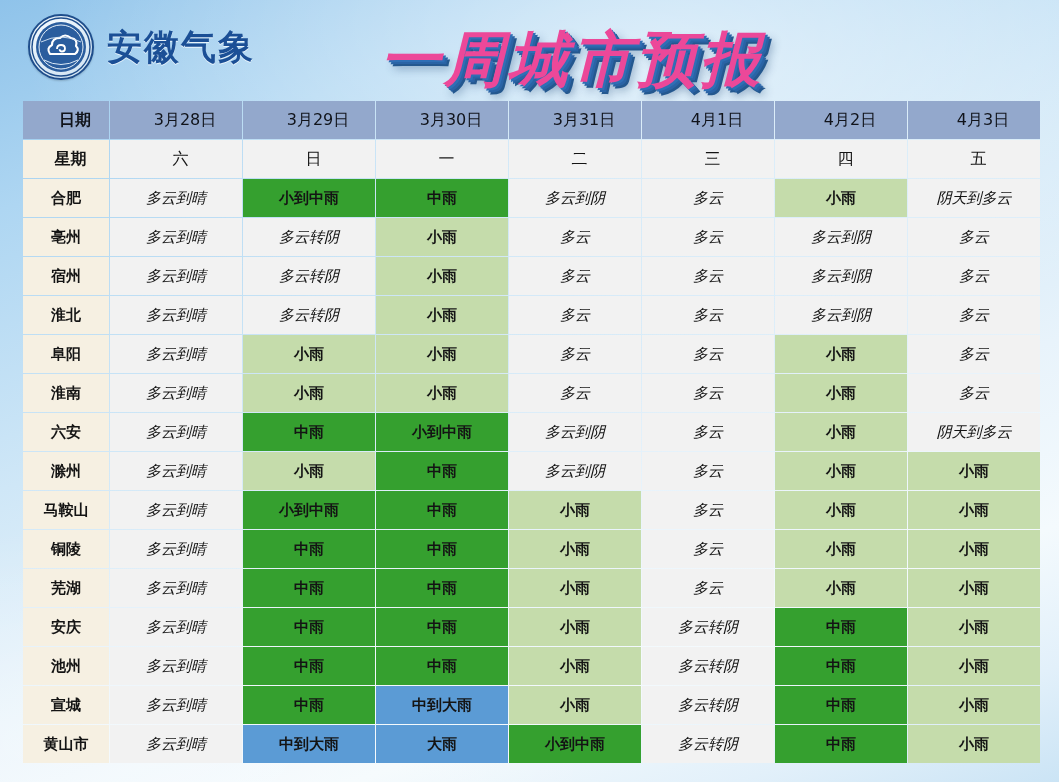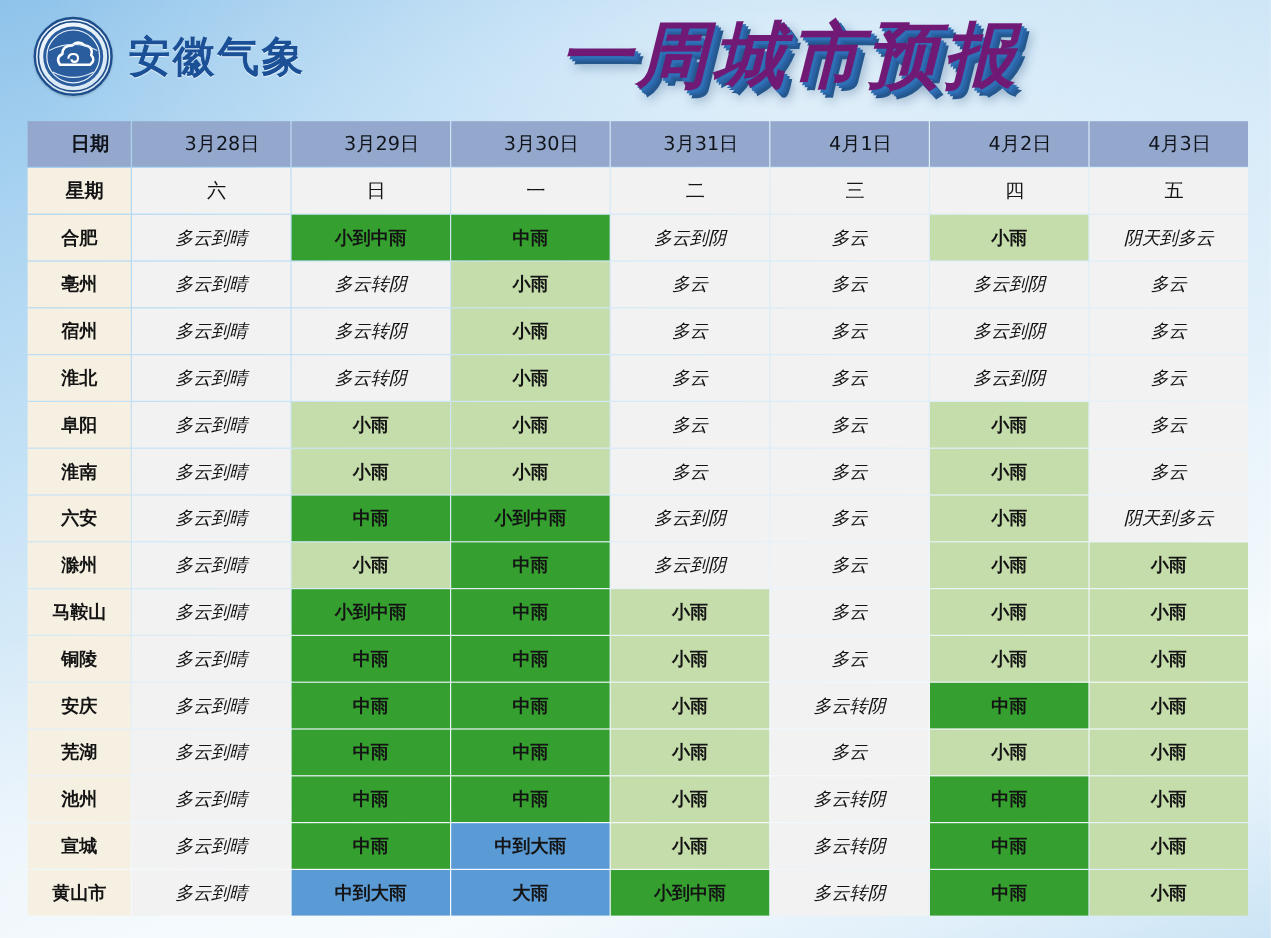--- a/index.html
+++ b/index.html
@@ -60,31 +60,31 @@
     font-size: 35px;
     font-weight: bold;
     color: #1b4f96;
     letter-spacing: 2px;
     text-shadow: 0 1px 0 rgba(255,255,255,0.7);
   }
 
   .title {
     position: absolute;
     left: 380px;
-    top: 8px;
+    top: 20px;
     width: 470px;
     height: 78px;
     font-family: "DejaVu Serif", "Liberation Serif", serif;
     font-size: 60px;
     font-weight: bold;
     font-style: italic;
-    color: #701a75;
+    color: #ec4899;
     letter-spacing: 4px;
     line-height: 78px;
-    text-align: right;
+    text-align: left;
     white-space: nowrap;
     text-shadow:
        2px 2px 0 #2f6fb5,
        4px 4px 0 #2a63a5,
        6px 6px 0 #24588f,
        7px 8px 10px rgba(20,60,110,0.45);
   }
 
   
   .table-wrap {
@@ -301,37 +301,37 @@
           <td class="city">铜陵</td>
           <td class="w-none">多云到晴</td>
           <td class="w-mid">中雨</td>
           <td class="w-mid">中雨</td>
           <td class="w-light">小雨</td>
           <td class="w-none">多云</td>
           <td class="w-light">小雨</td>
           <td class="w-light">小雨</td>
         </tr>
         <tr>
+          <td class="city">芜湖</td>
+          <td class="w-none">多云到晴</td>
+          <td class="w-mid">中雨</td>
+          <td class="w-mid">中雨</td>
+          <td class="w-light">小雨</td>
+          <td class="w-none">多云</td>
+          <td class="w-light">小雨</td>
+          <td class="w-light">小雨</td>
+        </tr>
+        <tr>
           <td class="city">安庆</td>
           <td class="w-none">多云到晴</td>
           <td class="w-mid">中雨</td>
           <td class="w-mid">中雨</td>
           <td class="w-light">小雨</td>
           <td class="w-none">多云转阴</td>
           <td class="w-mid">中雨</td>
-          <td class="w-light">小雨</td>
-        </tr>
-        <tr>
-          <td class="city">芜湖</td>
-          <td class="w-none">多云到晴</td>
-          <td class="w-mid">中雨</td>
-          <td class="w-mid">中雨</td>
-          <td class="w-light">小雨</td>
-          <td class="w-none">多云</td>
-          <td class="w-light">小雨</td>
           <td class="w-light">小雨</td>
         </tr>
         <tr>
           <td class="city">池州</td>
           <td class="w-none">多云到晴</td>
           <td class="w-mid">中雨</td>
           <td class="w-mid">中雨</td>
           <td class="w-light">小雨</td>
           <td class="w-none">多云转阴</td>
           <td class="w-mid">中雨</td>

